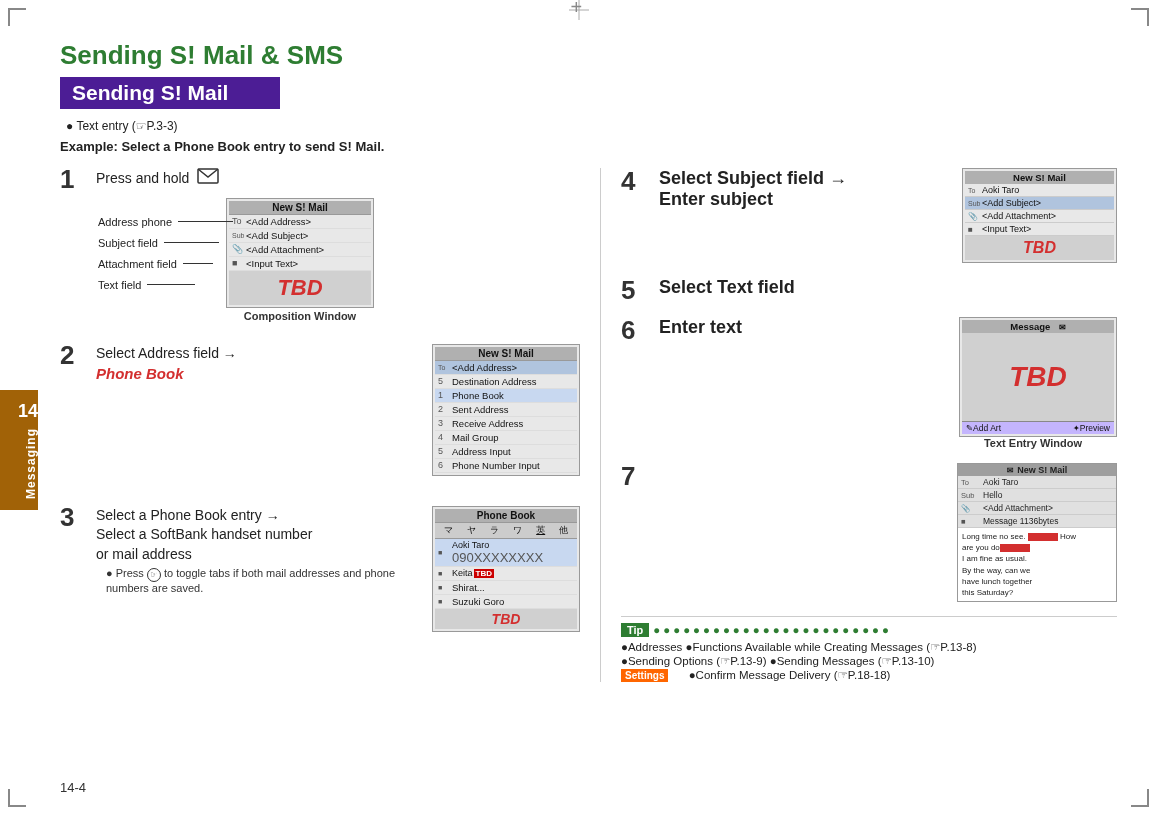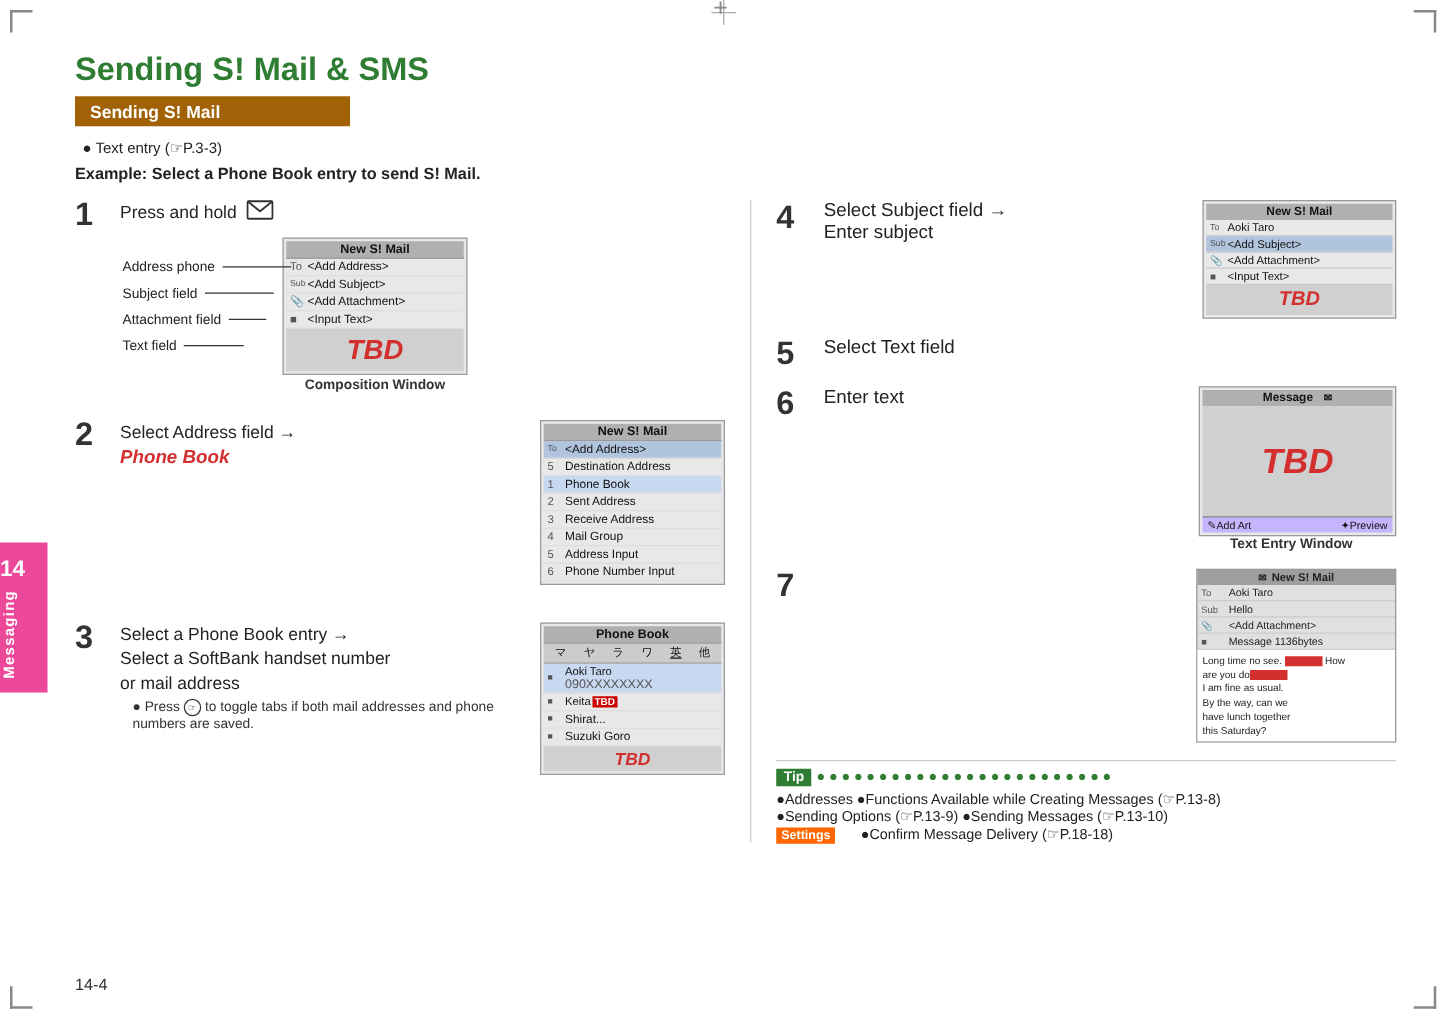--- a/index.html
+++ b/index.html
@@ -22,29 +22,28 @@
       padding: 40px 40px 20px 60px;
     }
 
     
     .page-tab {
       position: absolute;
       left: 0;
       top: 390px;
       width: 38px;
       height: 120px;
-      background: #ec4899;
+      background: #a16207;
       color: #fff;
       display: flex;
       flex-direction: column;
-      align-items: flex-start;
+      align-items: flex-end;
       justify-content: center;
       font-size: 13px;
       font-weight: bold;
-      margin-top: 44px;
     }
     .page-tab .tab-num {
       font-size: 18px;
       font-weight: bold;
       margin-bottom: 6px;
     }
     .page-tab .tab-label {
       writing-mode: vertical-rl;
       text-orientation: mixed;
       transform: rotate(180deg);
@@ -90,23 +89,23 @@
     
     .main-title {
       font-size: 26px;
       font-weight: bold;
       color: #2e7d32;
       margin-bottom: 6px;
     }
 
     
     .section-header {
-      background: #a16207;
+      background: #4c1d95;
       color: #fff;
-      font-size: 14px;
+      font-size: 21px;
       font-weight: bold;
       padding: 4px 12px;
       margin-bottom: 10px;
       display: inline-block;
       width: 220px;
     }
 
     .bullet-text {
       font-size: 12px;
       margin-bottom: 6px;
@@ -302,22 +301,22 @@
       font-size: 26px;
       font-weight: bold;
       color: #333;
       min-width: 28px;
       line-height: 1;
     }
     .right-step-content {
       flex: 1;
     }
     .right-step-title {
-      font-size: 15px;
-      font-weight: normal;
+      font-size: 18px;
+      font-weight: bold;
     }
 
     
     .phone-screen-right {
       border: 1.5px solid #999;
       background: #e8e8e8;
       font-size: 9.5px;
       color: #111;
       padding: 2px;
       width: 155px;
@@ -610,21 +609,21 @@
                   <span>ヤ</span>
                   <span>ラ</span>
                   <span>ワ</span>
                   <span style="text-decoration:underline;">英</span>
                   <span>他</span>
                 </div>
                 <div class="screen-row" style="background:#c8d8f0;">
                   <span class="row-icon" style="font-size:7px;">■</span>
                   <span class="row-text">
                     <div style="font-size:9px;">Aoki Taro</div>
-                    <div style="font-size:10px;color:#555;">090XXXXXXXX</div>
+                    <div style="font-size:13px;color:#555;">090XXXXXXXX</div>
                   </span>
                 </div>
                 <div class="screen-row">
                   <span class="row-icon" style="font-size:7px;">■</span>
                   <span class="row-text">
                     <div style="font-size:9px;">Keita<span style="display:inline-block;background:#c00;color:#fff;font-weight:bold;font-size:8px;padding:0 2px;vertical-align:middle;margin:0 1px;">TBD</span></div>
                   </span>
                 </div>
                 <div class="screen-row">
                   <span class="row-icon" style="font-size:7px;">■</span>

